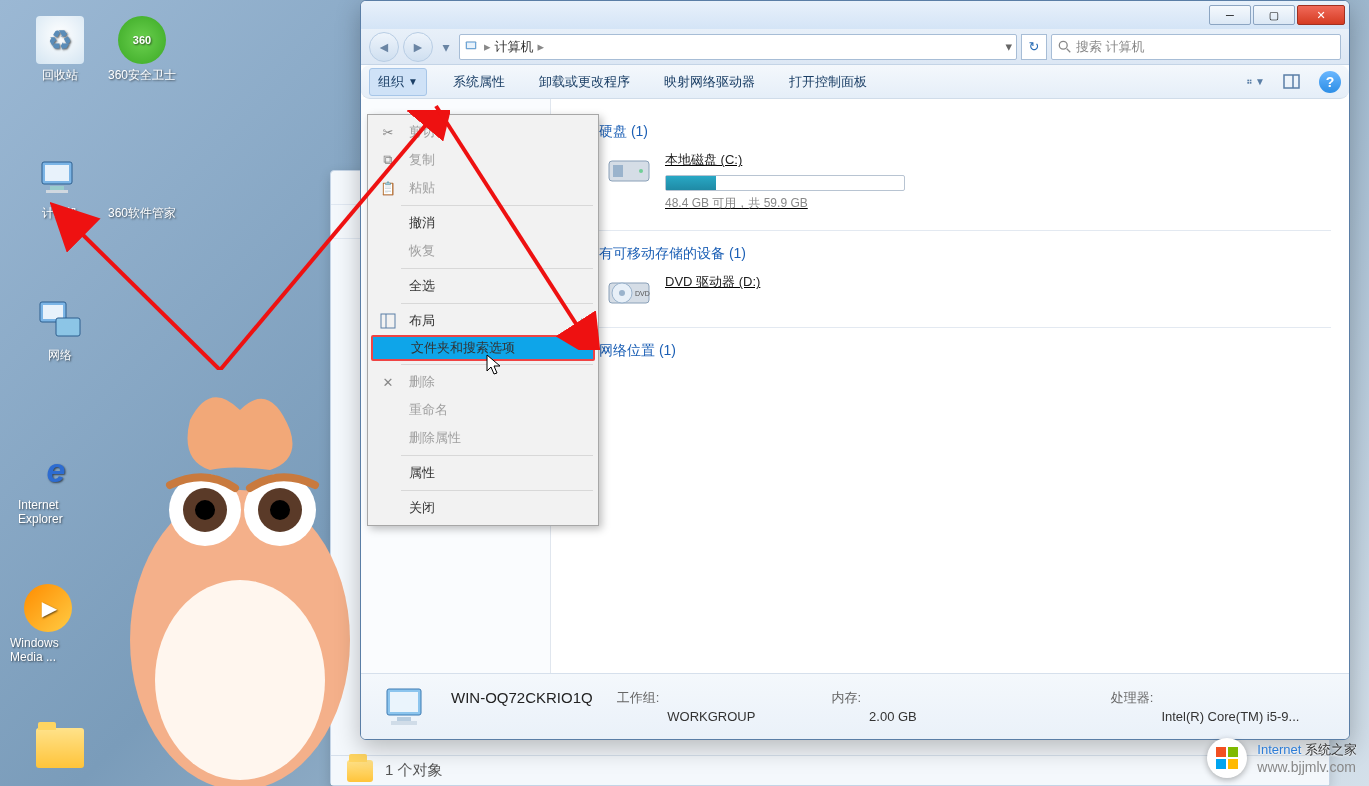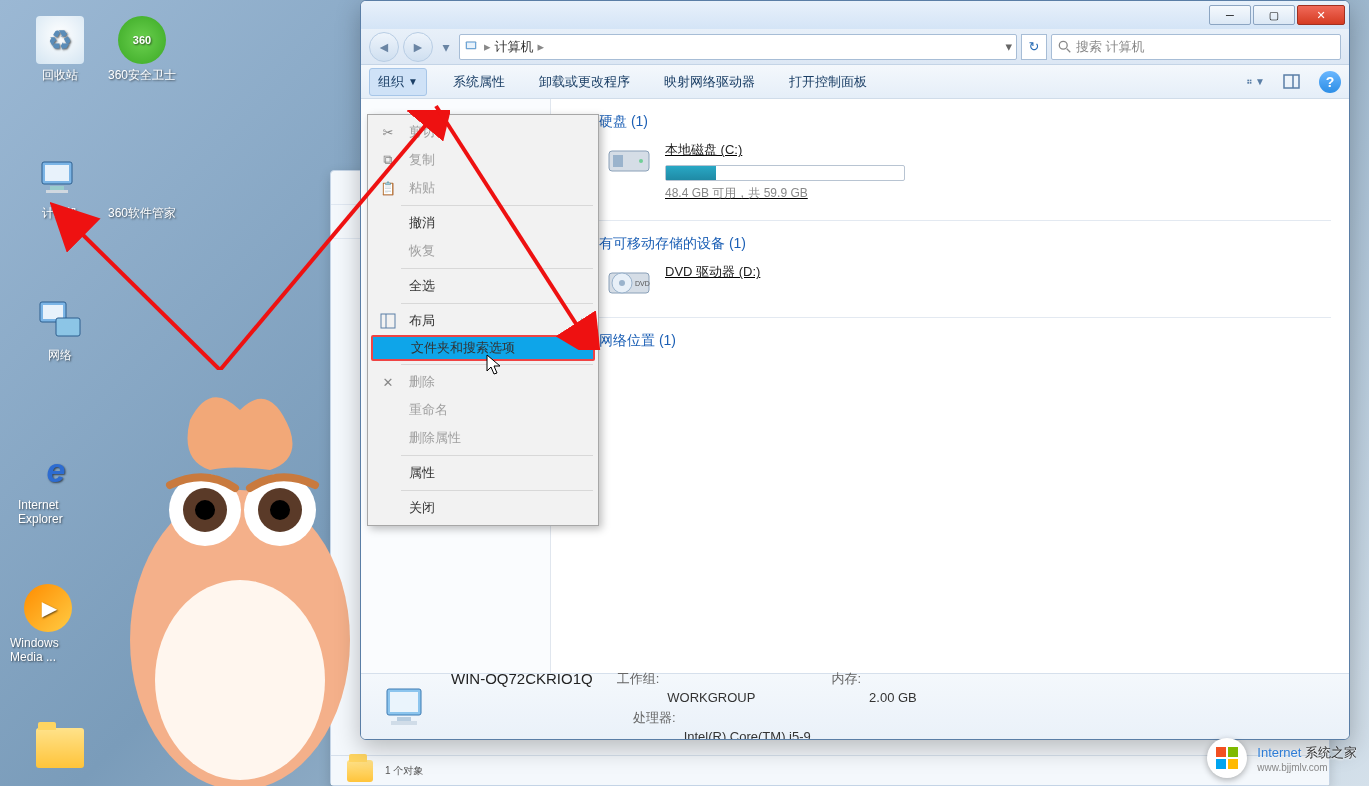--- a/index.html
+++ b/index.html
@@ -99,66 +99,66 @@
   .addr-refresh{width:26px;height:26px;border:1px solid #a7bdd6;background:#fff;display:flex;align-items:center;justify-content:center;color:#2a6db5;font-size:13px;cursor:pointer;}
   .search-bar{
     width:290px;height:26px;background:#fff;border:1px solid #a7bdd6;border-radius:2px;
     display:flex;align-items:center;padding:0 6px;font-size:13px;color:#888;
   }
   .search-bar svg{width:14px;height:14px;margin-right:4px;fill:#888;}
   .toolbar {
     height: 34px; background:linear-gradient(#f4f8fc,#e5eef8);
     border-bottom:1px solid #d0dce9;
     display:flex; align-items:center; padding:0 8px; gap:18px;
-    font-size:13px; color:#1b3f66;
+    font-size:13px; color:#1b3f66;border-radius:9px;
   }
   .tb-item{display:flex;align-items:center;gap:4px;cursor:pointer;padding:4px 8px;}
   .tb-item.active{background:#cfe2f7;border-radius:3px;border:1px solid #a7c6e8;}
   .tb-spacer{flex:1;}
   .tb-icon{width:18px;height:18px;display:flex;align-items:center;justify-content:center;color:#5a7ea6;}
   .tb-help{width:22px;height:22px;border-radius:50%;background:linear-gradient(#6ab7ff,#2d8ee6);color:#fff;display:flex;align-items:center;justify-content:center;font-size:14px;font-weight:bold;cursor:pointer;}
 
   .explorer-body{flex:1;display:flex;position:relative;}
   .sidebar{width:190px;border-right:1px solid #e0e6ee;background:#fafcfe;}
   .content{
-    flex:1; padding:8px 18px; position:relative; font-size:13px;
+    flex:1; padding:18px 18px; position:relative; font-size:13px;
   }
   .group-header{color:#1b5fb5;font-size:14px;margin:6px 0 10px 30px;}
   .drive-item{display:flex;align-items:flex-start;gap:14px;margin:10px 0 18px 38px;}
   .drive-icon{width:44px;height:36px;}
   .drive-info{flex:1;text-decoration:underline;}
   .drive-info .title{color:#222;font-size:13px;margin-bottom:6px;}
   .drive-info .sub{color:#888;font-size:12px;}
   .capacity{width:240px;height:16px;border:1px solid #b8c4d2;border-radius:2px;background:#fff;margin-bottom:4px;position:relative;}
   .capacity .fill{height:100%;background:linear-gradient(#29a8c5,#1f8aa5);width:21%;}
   .divider{border-top:1px solid #e3e9f1;margin:14px 0;}
 
   .details-pane{
     height:66px;border-top:1px solid #d6e0ec;background:linear-gradient(#f4f8fc,#eaf1f9);
     display:flex;align-items:center;padding:6px 20px;gap:18px;font-size:13px;color:#555;
   }
   .details-comp-icon{width:52px;height:48px;}
-  .details-info{display:flex;flex-direction:column;gap:4px;}
+  .details-info{display:flex;gap:12px;}
   .details-info .row{display:flex;gap:8px;}
   .details-info .title{font-size:15px;color:#222;margin-right:16px;}
   .details-info .lbl{color:#666;}
   .details-info .val{color:#333;margin-top:20px;}
 
   
   .explorer-bg{
     position:absolute;left:330px;top:170px;width:1000px;height:616px;
     background:#f4f8fc;border:1px solid #c4d4e6;border-radius:4px;
     box-shadow:0 4px 12px rgba(0,0,0,.15);
     z-index:-1;
   }
   .explorer-bg .bg-row{height:34px;border-bottom:1px solid #e0e8f2;}
   .explorer-bg .bg-status{
     position:absolute;bottom:0;left:0;right:0;height:30px;
     border-top:1px solid #d6e0ec;background:#f4f8fc;
-    display:flex;align-items:center;padding:0 16px;gap:12px;font-size:10px;color:#555;
+    display:flex;align-items:center;padding:0 16px;gap:12px;font-size:15px;color:#555;
   }
 
   
   .dropdown {
     position:absolute;left:367px;top:114px;width:232px;
     background:#f2f2f2;border:1px solid #a7a7a7;
     box-shadow:3px 3px 8px rgba(0,0,0,.25);
     padding:3px;
     z-index:50;
   }
@@ -185,21 +185,21 @@
   .watermark{
     position:absolute;right:12px;bottom:8px;
     display:flex;align-items:center;gap:10px;z-index:80;
     font-size:13px;
   }
   .watermark .logo{width:40px;height:40px;border-radius:50%;background:#fff;display:flex;align-items:center;justify-content:center;box-shadow:0 2px 6px rgba(0,0,0,.3);}
   .watermark .logo .sq{display:grid;grid-template-columns:1fr 1fr;grid-template-rows:1fr 1fr;gap:2px;width:22px;height:22px;}
   .watermark .logo .sq div:nth-child(1){background:#f25022;} .watermark .logo .sq div:nth-child(2){background:#7fba00;}
   .watermark .logo .sq div:nth-child(3){background:#00a4ef;} .watermark .logo .sq div:nth-child(4){background:#ffb900;}
   .watermark .txt{color:#2c7cd6;font-weight:500;text-shadow:0 1px 2px #fff;}
-  .watermark .sub{font-size:10px;color:#888;}
+  .watermark .sub{font-size:14px;color:#888;}
 </style>
 </head>
 <body>
 
 <svg class="bird" viewBox="0 0 240 410">
   <ellipse cx="130" cy="260" rx="110" ry="150" fill="#f4b08a"></ellipse>
   <ellipse cx="130" cy="300" rx="85" ry="100" fill="#fff6ee"></ellipse>
   <path d="M80 40 Q100 0 130 30 Q160 0 180 50 Q190 80 160 90 Q120 85 100 90 Q70 80 80 40" fill="#f2a878"></path>
   <circle cx="95" cy="130" r="36" fill="#fff"></circle>
     <circle cx="95" cy="130" r="22" fill="#5a3a28"></circle>

